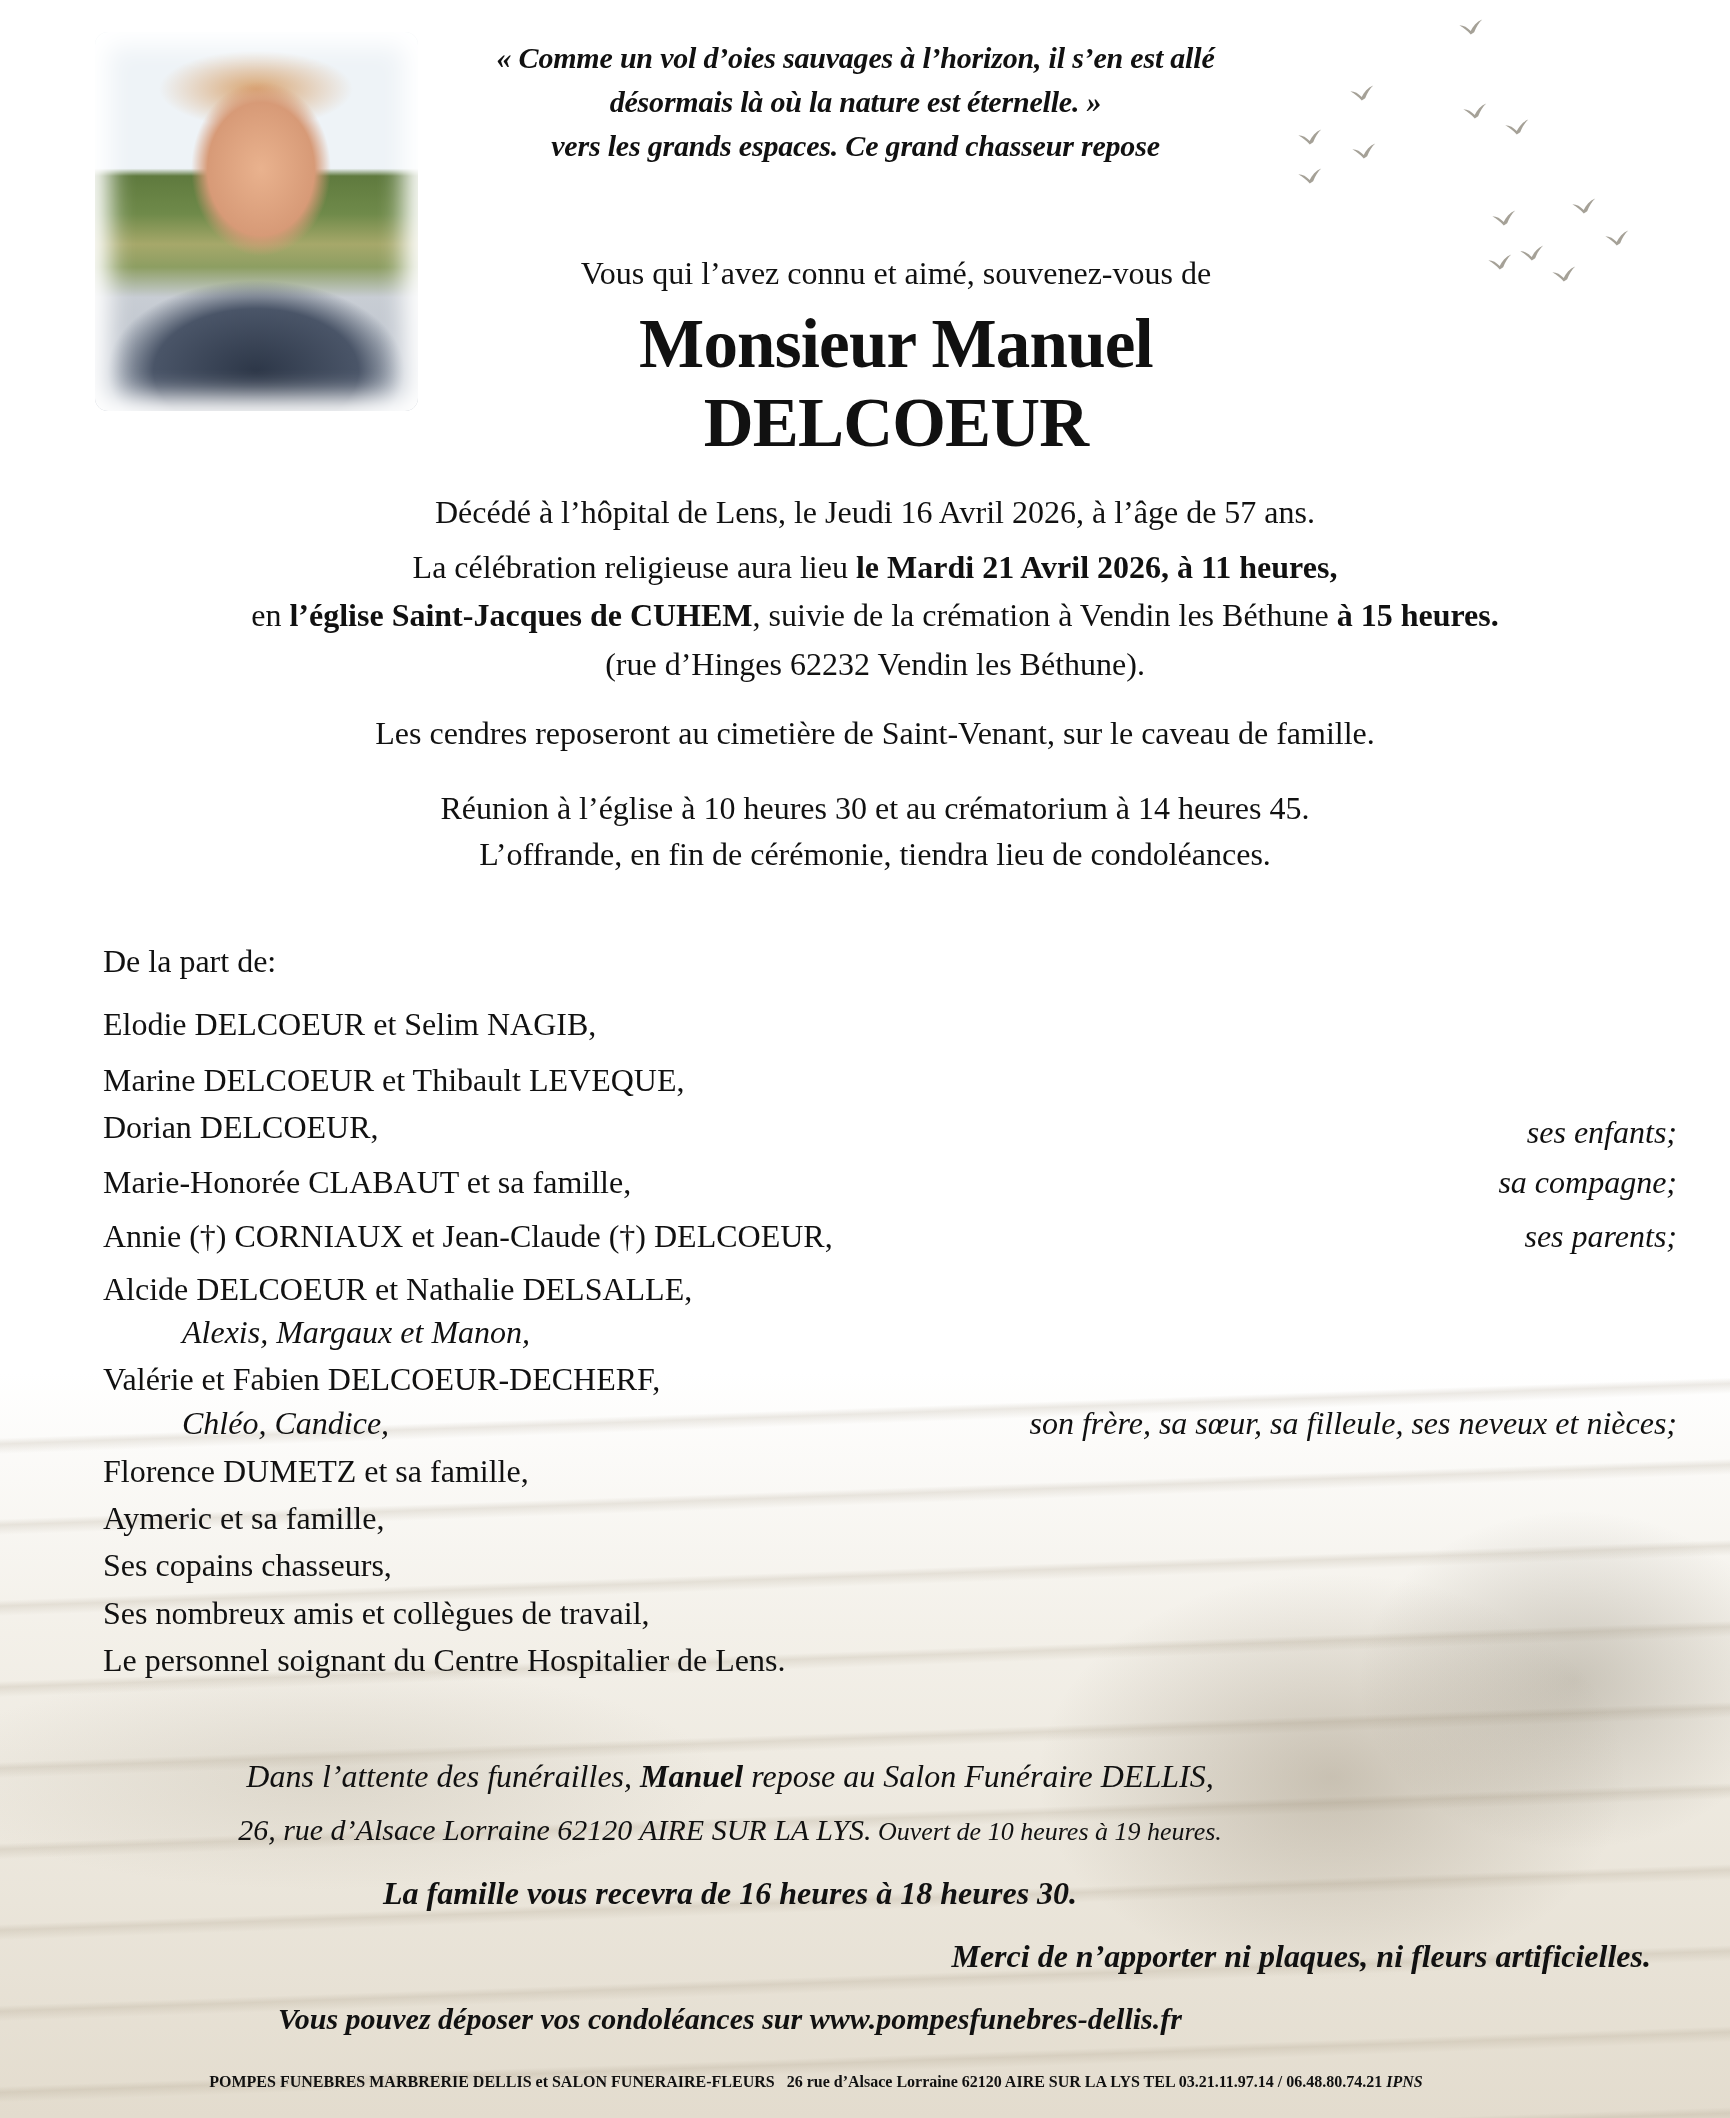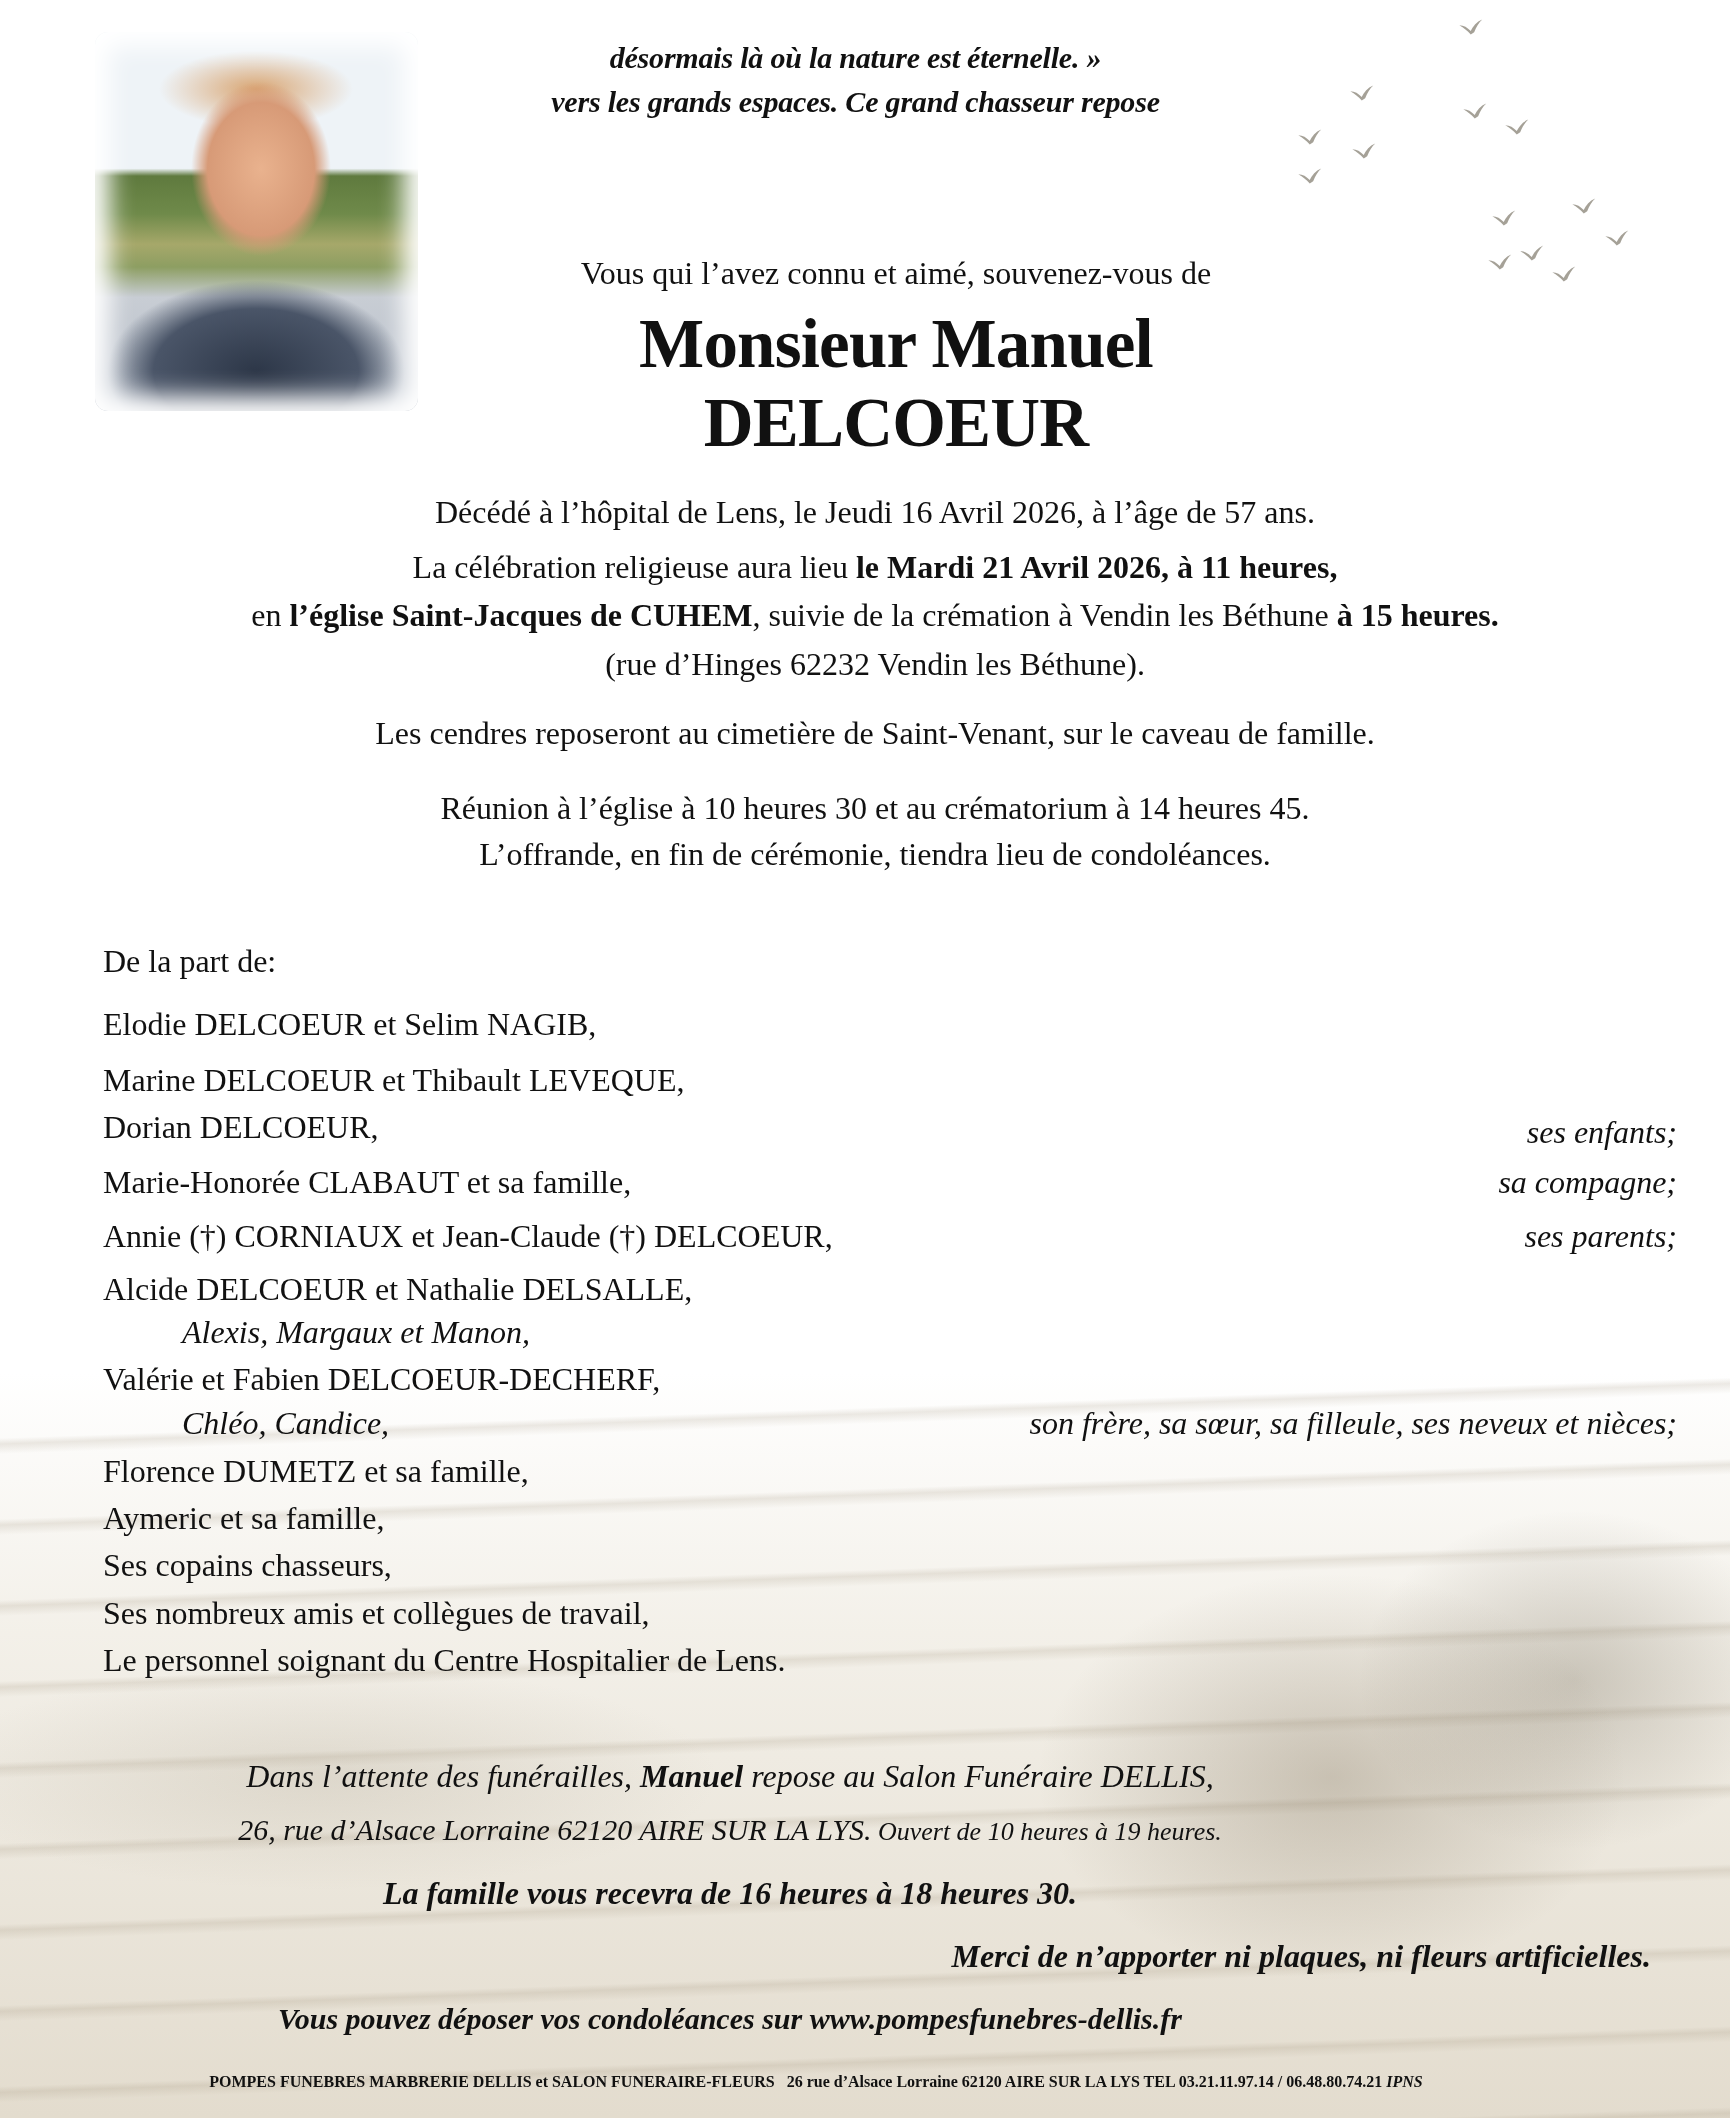--- a/index.html
+++ b/index.html
@@ -106,20 +106,21 @@
       <path fill="currentColor" d="M2 9c4 0 7 2 10 5 2-4 5-8 10-10-3 3-5 6-7 11l-3 2C9 14 6 11 2 9z"></path>
     </svg>
   <svg class="bird" style="left:1603px;top:226px;" viewBox="0 0 24 24">
       <path fill="currentColor" d="M2 9c4 0 7 2 10 5 2-4 5-8 10-10-3 3-5 6-7 11l-3 2C9 14 6 11 2 9z"></path>
     </svg>
 </div>
 
 <div class="photo" title="Portrait of Manuel DELCOEUR"></div>
 
 <div class="quote">
+  <div>« Comme un vol d’oies sauvages à l’horizon, il s’en est allé</div>
   <div>désormais là où la nature est éternelle. »</div>
   <div>vers les grands espaces. Ce grand chasseur repose</div>
 </div>
 
 <div class="intro">Vous qui l’avez connu et aimé, souvenez-vous de</div>
 <div class="name">Monsieur Manuel DELCOEUR</div>
 
 <div class="info" style="top:494px;">Décédé à l’hôpital de Lens, le Jeudi 16 Avril 2026, à l’âge de 57 ans.</div>
 <div class="info" style="top:549px;">
   <span>La célébration religieuse aura lieu </span><b>le Mardi 21 Avril 2026, à 11 heures,</b>

